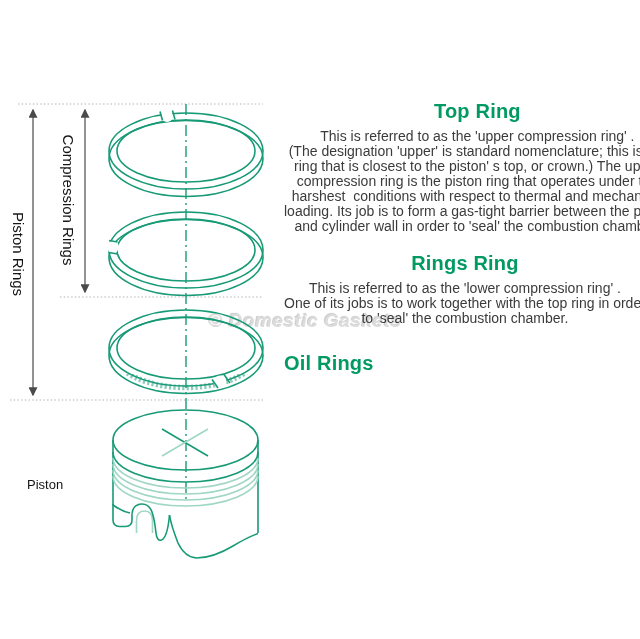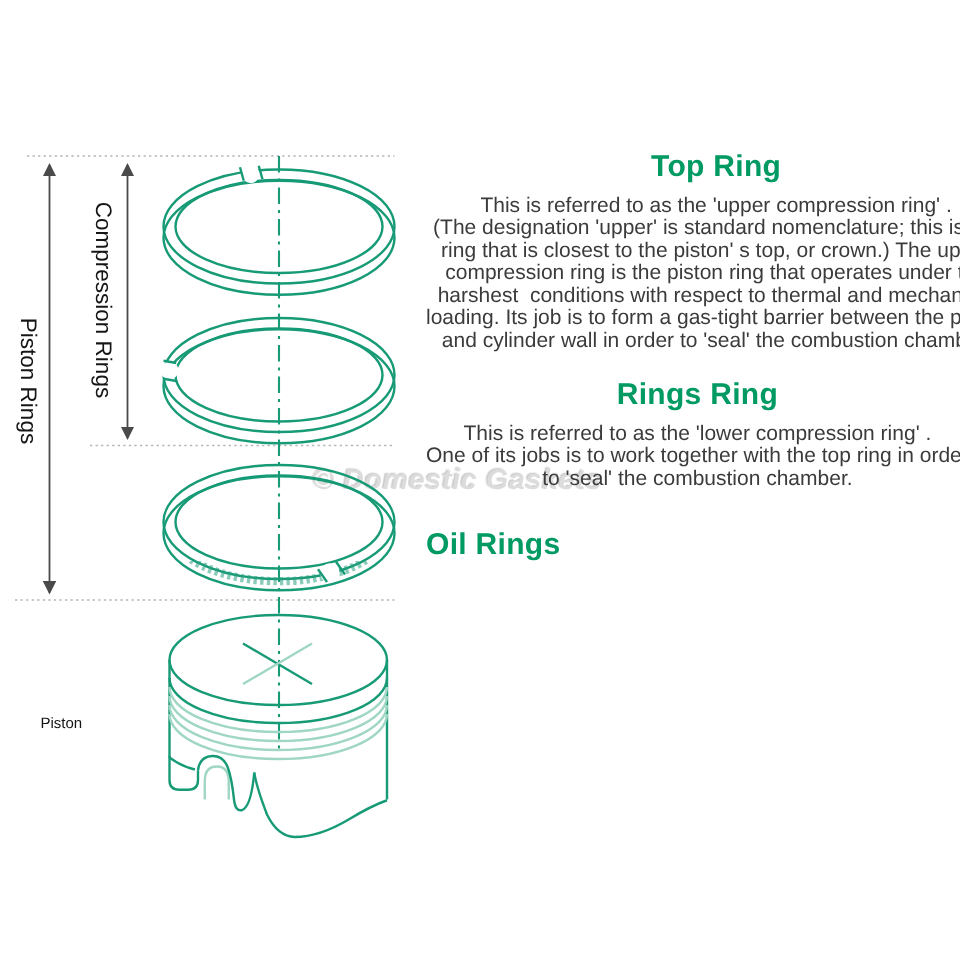--- a/index.html
+++ b/index.html
@@ -7,21 +7,21 @@
         font-family:"Liberation Sans","DejaVu Sans",sans-serif;}
   svg{position:absolute;left:0;top:0;z-index:2;}
   .wm{position:absolute;left:200px;top:310px;width:210px;text-align:center;z-index:1;
       font-size:19px;font-weight:bold;font-style:italic;color:#dcdcdc;letter-spacing:.5px;
       text-shadow:1px 1px 0 #ffffff,-1px -1px 1px #c9c9c9;white-space:nowrap;}
   .rotlabel{position:absolute;width:220px;height:20px;line-height:20px;text-align:center;
       transform:rotate(90deg);transform-origin:center;font-size:15px;color:#151515;z-index:3;
       white-space:nowrap;}
   #label-compression{left:-42px;top:190px;}
   #label-pistonrings{left:-92px;top:244px;}
-  #label-piston{position:absolute;left:27px;top:477px;font-size:10px;color:#151515;z-index:3;}
+  #label-piston{position:absolute;left:27px;top:477px;font-size:13px;color:#151515;z-index:3;}
   .section{position:absolute;left:284px;z-index:3;text-align:center;}
   #sec-top{top:100px;}
   #sec-second{top:252px;}
   #sec-oil{top:352px;}
   .section h2{margin:0 0 6px 0;font-size:20px;font-weight:bold;color:#009a62;letter-spacing:.2px;}
   .section .body{font-size:14px;line-height:15px;color:#3b3b3b;white-space:pre;}
 </style>
 </head>
 <body>
 

